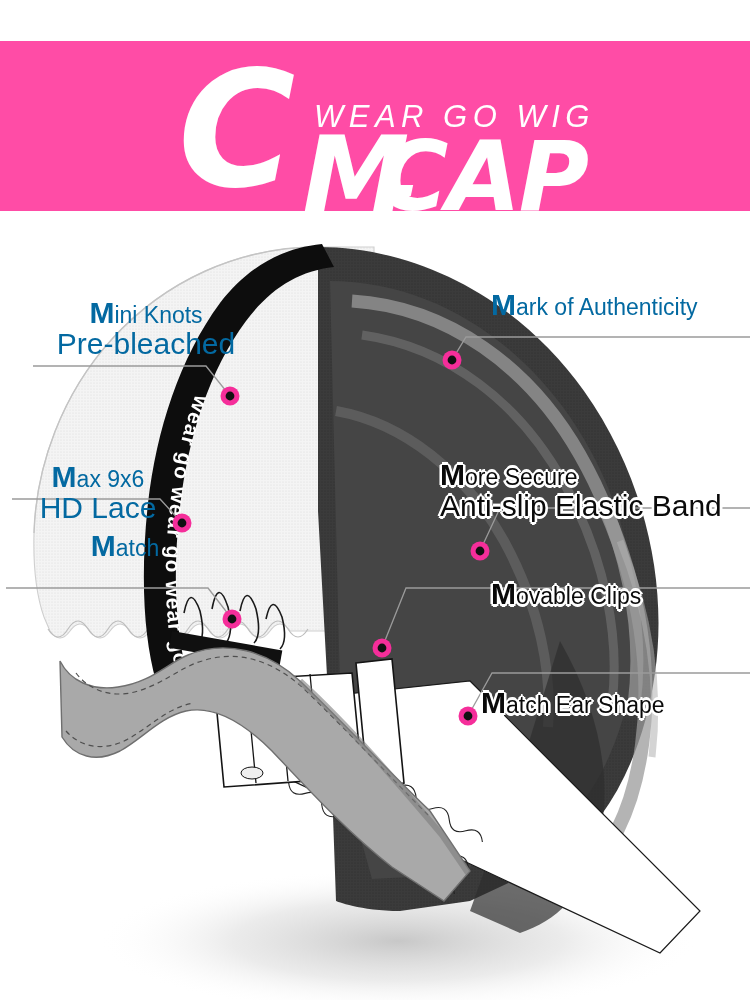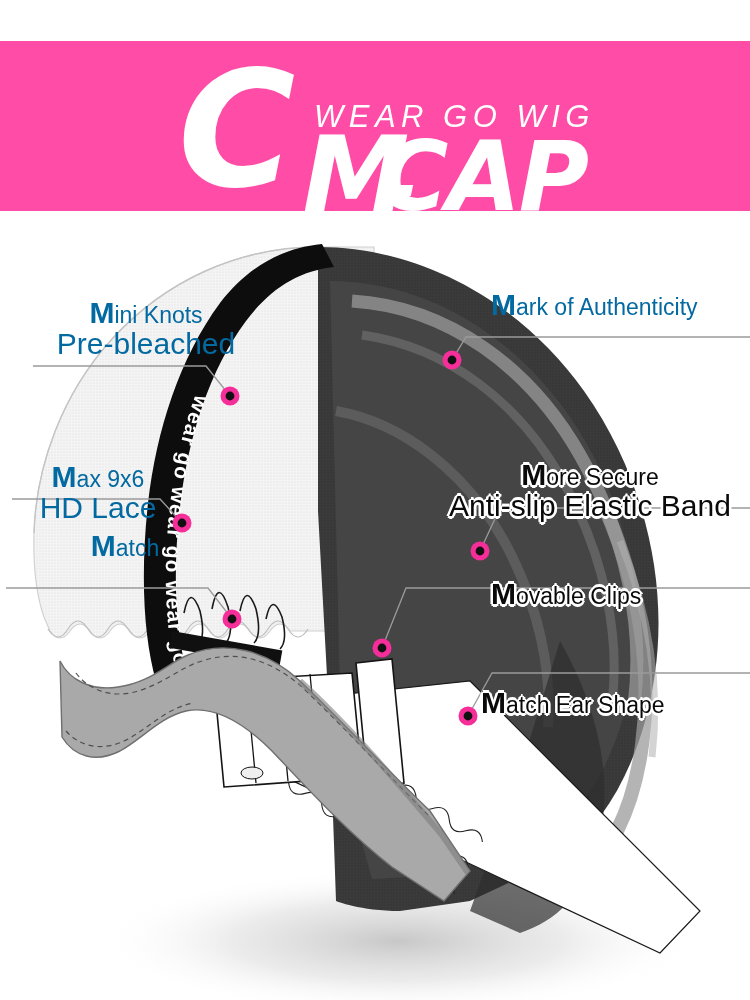--- a/index.html
+++ b/index.html
@@ -58,21 +58,21 @@
   
   .lbl{
     position:absolute;white-space:nowrap;color:#0369a1;
     font-family:"Liberation Sans",sans-serif;
     line-height:1.04;
   }
   .lbl .big{font-size:30px;font-weight:700;}
   .lbl .rest{font-size:23px;font-weight:400;}
   .lbl .l2{font-size:30px;font-weight:400;display:block;}
   .lbl.c{text-align:center;}
-  .lbl.r{text-align:center;}
+  .lbl.r{text-align:left;}
 
   
   .lbl.halo{
     color:#0a0a0a;
     text-shadow:
       2px 0 0 #fff,-2px 0 0 #fff,0 2px 0 #fff,0 -2px 0 #fff,
       1.5px 1.5px 0 #fff,-1.5px 1.5px 0 #fff,1.5px -1.5px 0 #fff,-1.5px -1.5px 0 #fff,
       2.6px 0 0 #fff,-2.6px 0 0 #fff,0 2.6px 0 #fff,0 -2.6px 0 #fff;
   }
   .lbl.halo .big{font-weight:700;}

